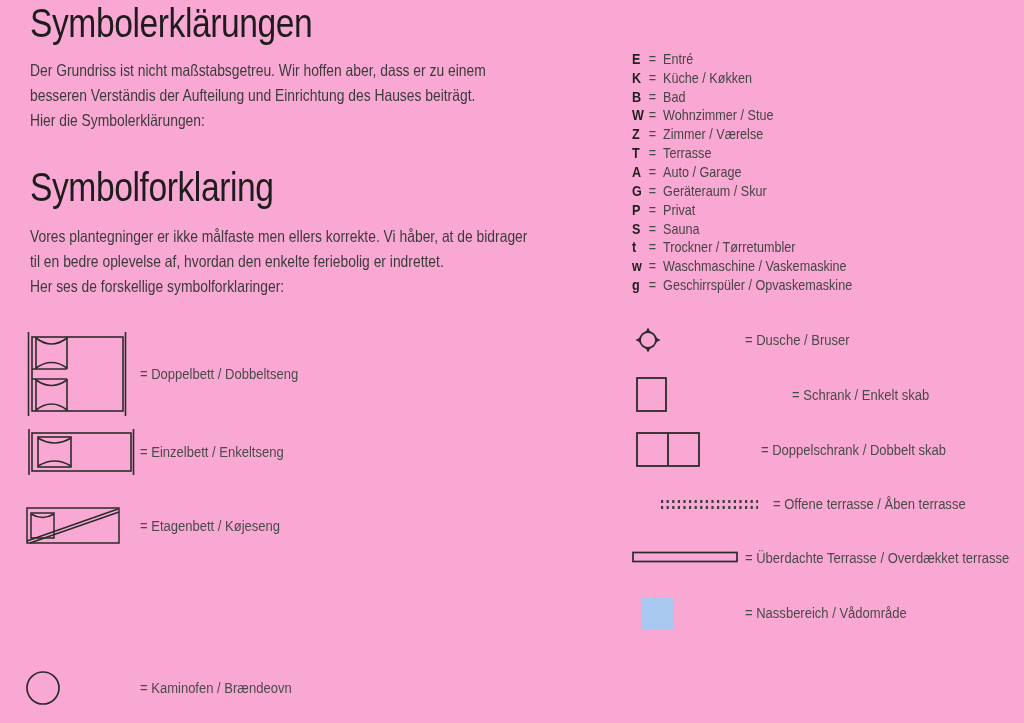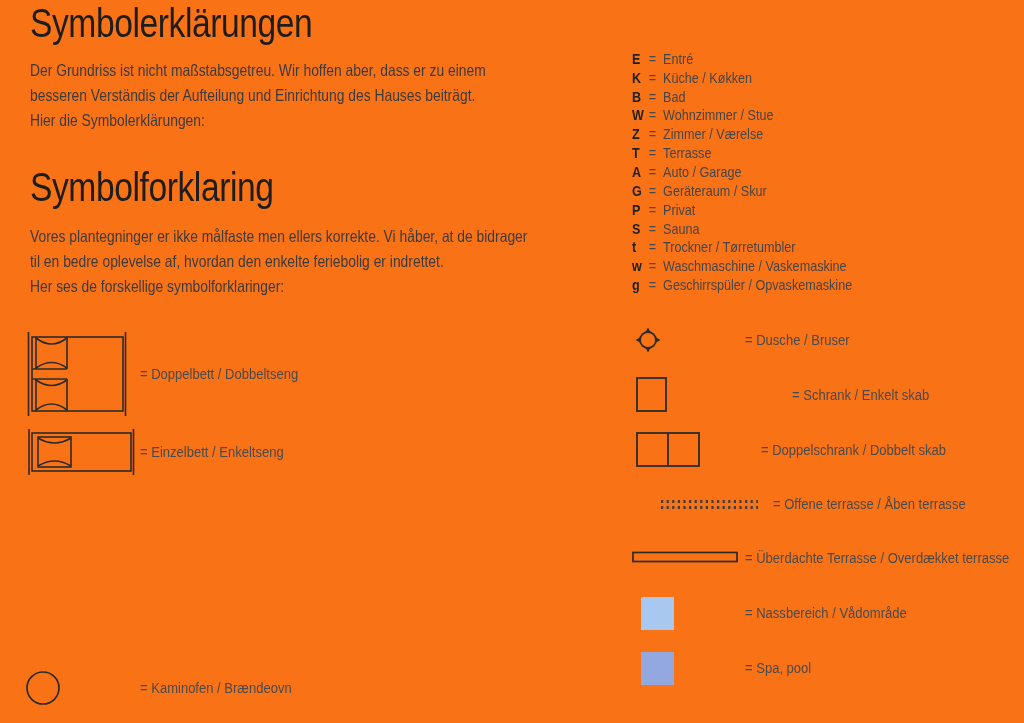--- a/index.html
+++ b/index.html
@@ -1,16 +1,16 @@
 <!DOCTYPE html>
 <html><head>
 <meta charset="utf-8">
 <style>
   html,body{margin:0;padding:0;background:#e8e8e8;}
-  .page{position:relative;width:1024px;height:723px;background:#f97316;
+  .page{position:relative;width:1024px;height:723px;background:#f9a8d4;
         font-family:"Liberation Sans",sans-serif;overflow:hidden;color:#2b2b2b;}
   .cx{transform:scaleX(0.84);transform-origin:0 0;}
   h1,h2{position:absolute;margin:0;font-size:40px;line-height:46px;font-weight:500;
         color:#1d1d1d;letter-spacing:-0.5px;white-space:nowrap;}
   .intro{position:absolute;margin:0;font-size:16.5px;line-height:25px;color:#3b3b3b;
          white-space:pre-line;width:780px;}
   .sym-row{position:absolute;display:flex;align-items:center;}
   .iwrap-l{flex:0 0 115px;width:115px;display:flex;align-items:center;}
   .iwrap-r{flex:0 0 113px;width:113px;display:flex;align-items:center;}
   .slabel{font-size:15.5px;color:#4a4a4a;display:inline-block;white-space:nowrap;
@@ -138,20 +138,34 @@
           <line x1="108.5" y1="1" x2="108.5" y2="47"></line>
           <rect x="13" y="9" width="33" height="30"></rect>
           <path d="M13,10 Q29.5,20 46,10"></path>
           <path d="M13,38 Q29.5,28 46,38"></path>
         </g>
       </svg>
     </span>
     <span class="slabel">= Einzelbett / Enkeltseng</span>
   </div>
 
+  <div class="sym-row" style="left:25px;top:506px;height:40px;">
+    <span class="iwrap-l">
+      <svg width="97" height="40" viewBox="0 0 97 40">
+        <g fill="none" stroke="#2b2b2b" stroke-width="1.5">
+          <rect x="2" y="2" width="92" height="35"></rect>
+          <line x1="2" y1="35" x2="93" y2="3"></line>
+          <line x1="5" y1="37" x2="94" y2="6"></line>
+          <rect x="6" y="7" width="23" height="25"></rect>
+          <path d="M6,8 Q17.5,15 29,8"></path>
+        </g>
+      </svg>
+    </span>
+    <span class="slabel">= Etagenbett / Køjeseng</span>
+  </div>
 
 
   <div class="sym-row" style="left:25px;top:670px;height:36px;">
     <span class="iwrap-l">
       <svg width="36" height="36" viewBox="0 0 36 36">
         <circle cx="18" cy="18" r="16" fill="none" stroke="#2b2b2b" stroke-width="1.7"></circle>
       </svg>
     </span>
     <span class="slabel">= Kaminofen / Brændeovn</span>
   </div>
@@ -209,20 +223,14 @@
     <span class="slabel">= Überdachte Terrasse / Overdækket terrasse</span>
   </div>
 
   <div class="sym-row" style="left:632px;top:596px;height:34px;">
     <span class="iwrap-r">
       <span class="bluebox" style="margin-left: 9px; background: rgb(168, 200, 240);"></span>
     </span>
     <span class="slabel">= Nassbereich / Vådområde</span>
   </div>
 
-  <div class="sym-row" style="left:632px;top:651px;height:34px;">
-    <span class="iwrap-r">
-      <span class="bluebox" style="margin-left: 9px; background: rgb(147, 168, 222);"></span>
-    </span>
-    <span class="slabel">= Spa, pool</span>
-  </div>
 
 </div>
 
 </body></html>

